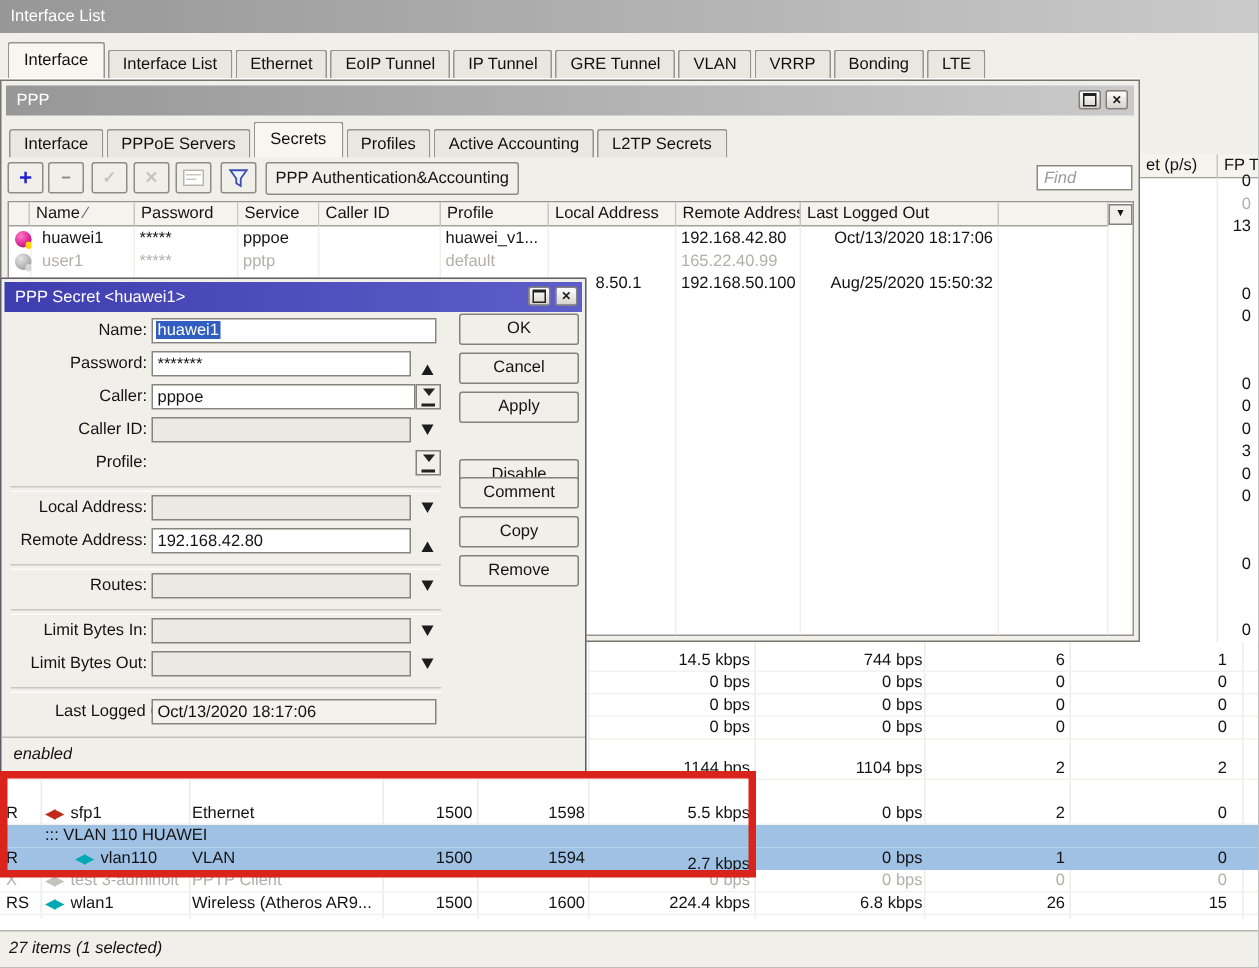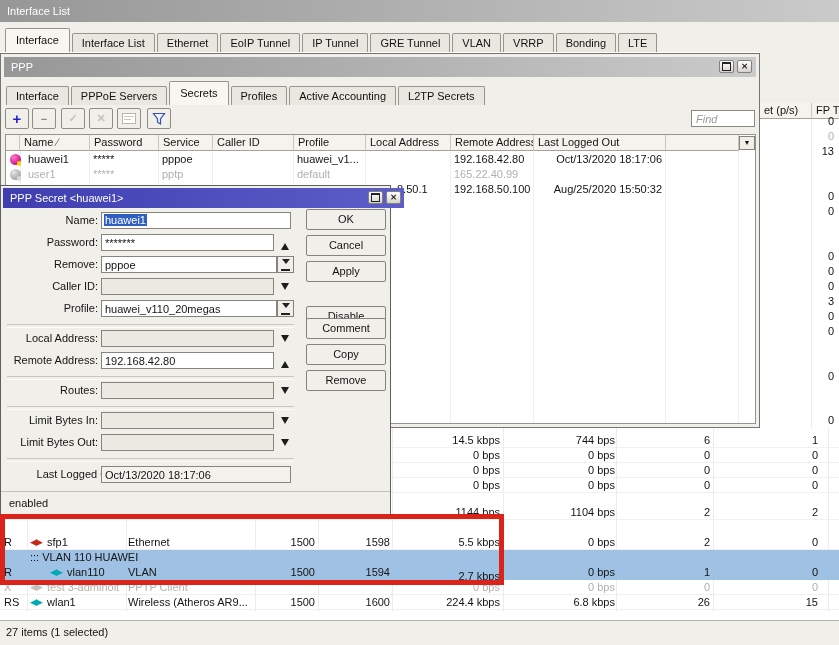--- a/index.html
+++ b/index.html
@@ -1,23 +1,23 @@
 <!DOCTYPE html>
 <html><head>
 <meta charset="utf-8">
 <style>
   html,body{margin:0;padding:0;background:#888;}
   #root{position:relative;width:839px;height:645px;background:#fff;overflow:hidden;
         font-family:"Liberation Sans",sans-serif;font-size:11px;color:#141414;}
   .abs{position:absolute;}
-  .nowrap{white-space:nowrap;overflow:hidden;}
+  .nowrap{white-space:nowrap;overflow:hidden;font-style:italic;}
   .r{text-align:right;}
   
   .titlebar-gray{background:linear-gradient(90deg,#979797,#cacaca);color:#fff;}
-  .titlebar-blue{background:linear-gradient(90deg,#3e3eb0,#5e5ec9);color:#fff;padding-left:16px;}
+  .titlebar-blue{background:linear-gradient(90deg,#3e3eb0,#5e5ec9);color:#fff;}
   .title-text{position:absolute;left:7px;top:0;line-height:20px;font-size:11px;}
   .winbtn{position:absolute;width:15px;height:13px;top:4px;background:linear-gradient(#ffffff,#d5d3cd);
           border:1px solid #83817b;border-radius:2px;box-sizing:border-box;
           display:flex;align-items:center;justify-content:center;font-size:8px;font-weight:bold;color:#222;}
   .maxg{width:7px;height:6px;border:1px solid #222;border-top:2px solid #222;display:block;}
   
   .tabstrip{display:flex;align-items:flex-end;padding-left:5px;gap:2px;box-sizing:border-box;}
   .tab{padding:3px 9px;background:#e9e7e0;border:1px solid #96948c;border-bottom:none;
        border-radius:2px 2px 0 0;white-space:nowrap;color:#111;}
   .tab.active{background:#f7f6f1;padding:5px 10px 6px;position:relative;z-index:2;}
@@ -243,20 +243,23 @@
         <span style="color:#c6c4bc;font-weight:bold;">✕</span>
       </div>
     <div class="tbtn" style="left:116px;top:54px;">
         <span class="cardico"></span>
       </div>
     <div class="tbtn" style="left:146px;top:54px;">
       <svg width="14" height="14" viewBox="0 0 14 14">
           <path d="M1.5 1.5 H12.5 L8.5 7 V12 L5.5 10.2 V7 Z" fill="#eef3fb" stroke="#3a4fb0" stroke-width="1.2"></path>
         </svg>
     </div>
+    <div class="tbtn" style="left:176px;top:54px;width:169px;height:22px;font-size:11px;">
+      <span>PPP Authentication&amp;Accounting</span>
+    </div>
     <input class="find" style="left: 690px; top: 56px; width: 64px;" placeholder="Find">
 
     <div class="abs" style="left:4px;top:80px;width:751px;height:290px;background:#fff;border:1px solid #96948e;box-sizing:border-box;">
 
       <div class="hdrcell" style="left:0;width:14px;padding-left:2px;"></div>
       <div class="hdrcell" style="left:14px;width:70px;"><span>Name</span> <span style="color:#666;">∕</span></div>
       <div class="hdrcell" style="left:84px;width:69px;">Password</div>
       <div class="hdrcell" style="left:153px;width:54px;">Service</div>
       <div class="hdrcell" style="left:207px;width:81px;">Caller ID</div>
       <div class="hdrcell" style="left:288px;width:72px;">Profile</div>
@@ -308,21 +311,21 @@
     <div class="abs titlebar-blue" style="left:2px;top:2px;width:385px;height:20px;">
       <span class="title-text">PPP Secret &lt;huawei1&gt;</span>
       <span class="winbtn" style="right:21px;top:3px;">
           <span class="maxg"></span>
         </span>
       <span class="winbtn" style="right:3px;top:3px;">✕</span>
     </div>
 
     <div class="lab" style="top:28px;">Name:</div>
     <div class="lab" style="top:50px;">Password:</div>
-    <div class="lab" style="top:72px;">Remove:</div>
+    <div class="lab" style="top:72px;">Caller:</div>
     <div class="lab" style="top:94px;">Caller ID:</div>
     <div class="lab" style="top:116px;">Profile:</div>
     <div class="lab" style="top:146px;">Local Address:</div>
     <div class="lab" style="top:168px;">Remote Address:</div>
     <div class="lab" style="top:198px;">Routes:</div>
     <div class="lab" style="top:228px;">Limit Bytes In:</div>
     <div class="lab" style="top:250px;">Limit Bytes Out:</div>
     <div class="lab" style="top:282px;padding-left:23px;">Last Logged Out:</div>
 
     <div class="abs" style="left:100px;top:26px;width:190px;height:17px;background:#fff;border:1px solid #86847c;box-sizing:border-box;padding:1px 2px;">
@@ -333,21 +336,20 @@
 
     <input class="f" style="left: 100px; top: 70px; width: 176px;" value="pppoe">
     <span class="ddbtn" style="left:276px;top:70px;">
         <i class="dd-tri"></i>
         <i class="dd-bar"></i>
       </span>
 
     <input class="f" style="left: 100px; top: 92px; width: 173px;" disabled="">
     <span class="tri-down" style="left:280px;top:97px;"></span>
 
-    <input class="f" style="left: 100px; top: 114px; width: 176px;" value="huawei_v110_20megas">
     <span class="ddbtn" style="left:276px;top:114px;">
         <i class="dd-tri"></i>
         <i class="dd-bar"></i>
       </span>
 
     <div class="sep" style="top:138px;"></div>
 
     <input class="f" style="left: 100px; top: 144px; width: 173px;" disabled="">
     <span class="tri-down" style="left:280px;top:149px;"></span>
 

